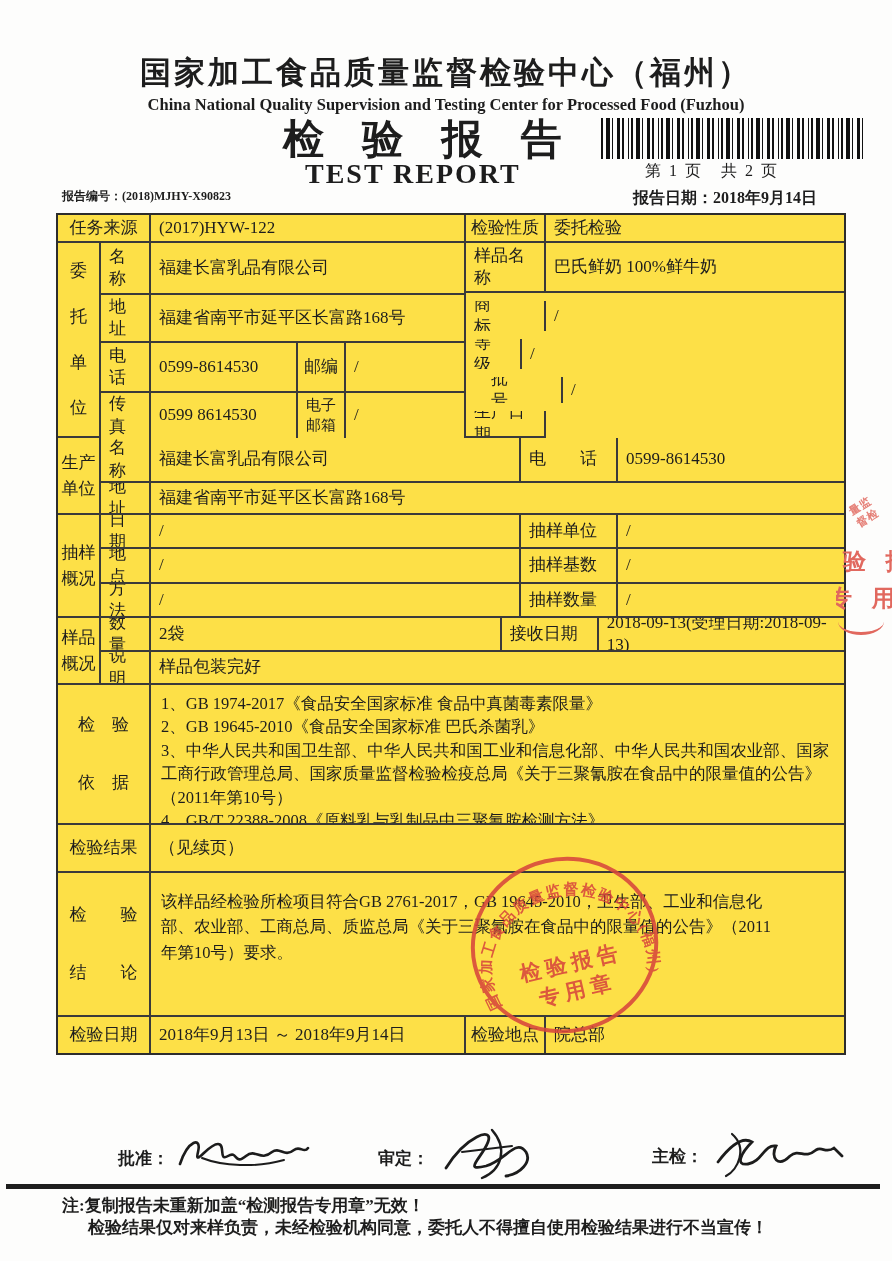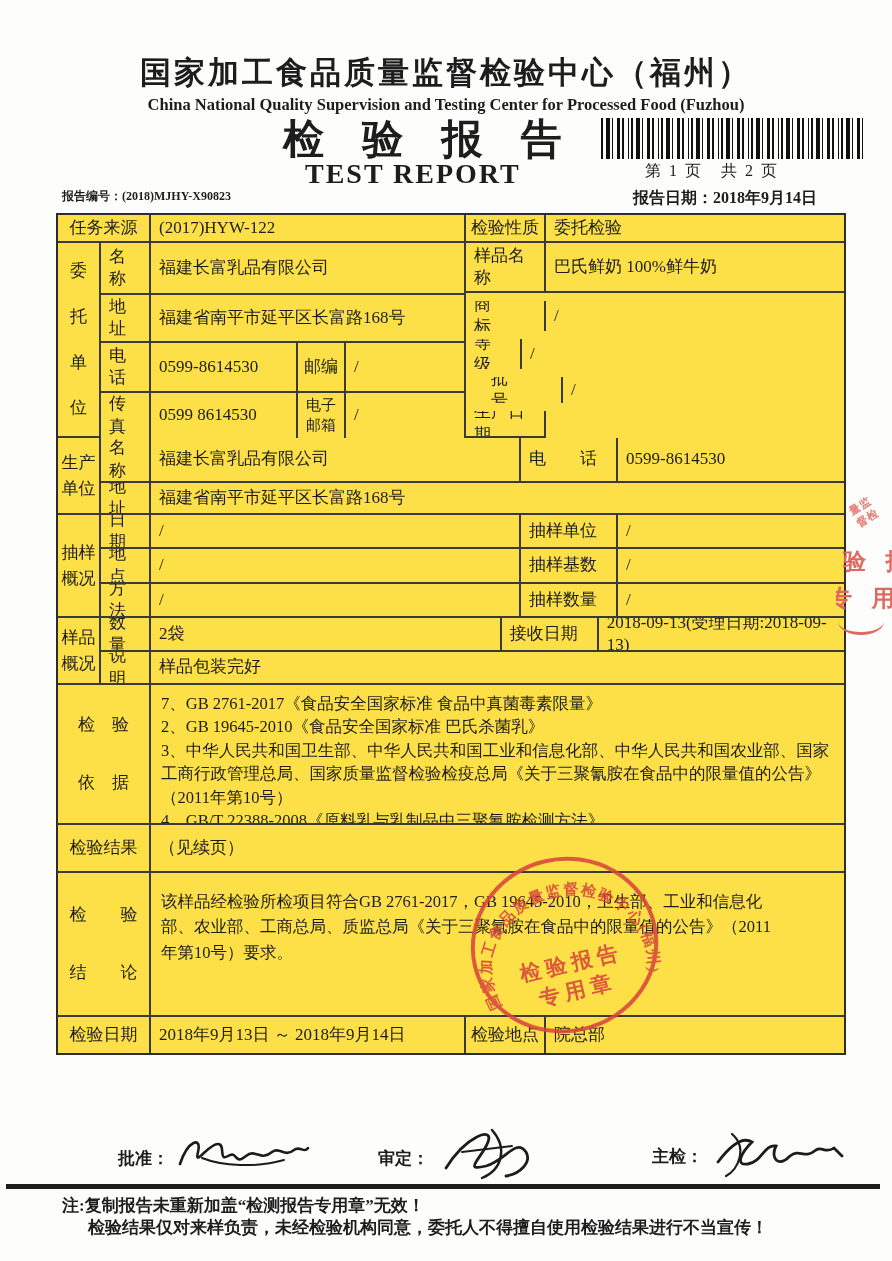--- a/index.html
+++ b/index.html
@@ -203,21 +203,21 @@
           <div class="c grow nbr">样品包装完好</div>
         </div>
       </div>
     </div>
 
     <div class="r" style="height:140px;">
       <div class="c lab ctr pre" style="width:93px; line-height:3.4;">检　验
 依　据</div>
       <div class="c grow nbr" style="align-items:flex-start; padding:0;">
         <div class="blocktext">
-          <div>7、GB 2761-2017《食品安全国家标准 食品中真菌毒素限量》</div>
+          <div>1、GB 1974-2017《食品安全国家标准 食品中真菌毒素限量》</div>
           <div>2、GB 19645-2010《食品安全国家标准 巴氏杀菌乳》</div>
           <div>3、中华人民共和国卫生部、中华人民共和国工业和信息化部、中华人民共和国农业部、国家工商行政管理总局、国家质量监督检验检疫总局《关于三聚氰胺在食品中的限量值的公告》（2011年第10号）</div>
           <div>4、GB/T 22388-2008《原料乳与乳制品中三聚氰胺检测方法》</div>
         </div>
       </div>
     </div>
 
     <div class="r" style="height:48px;">
       <div class="c lab ctr" style="width:93px;">检验结果</div>
       <div class="c grow nbr">（见续页）</div>

